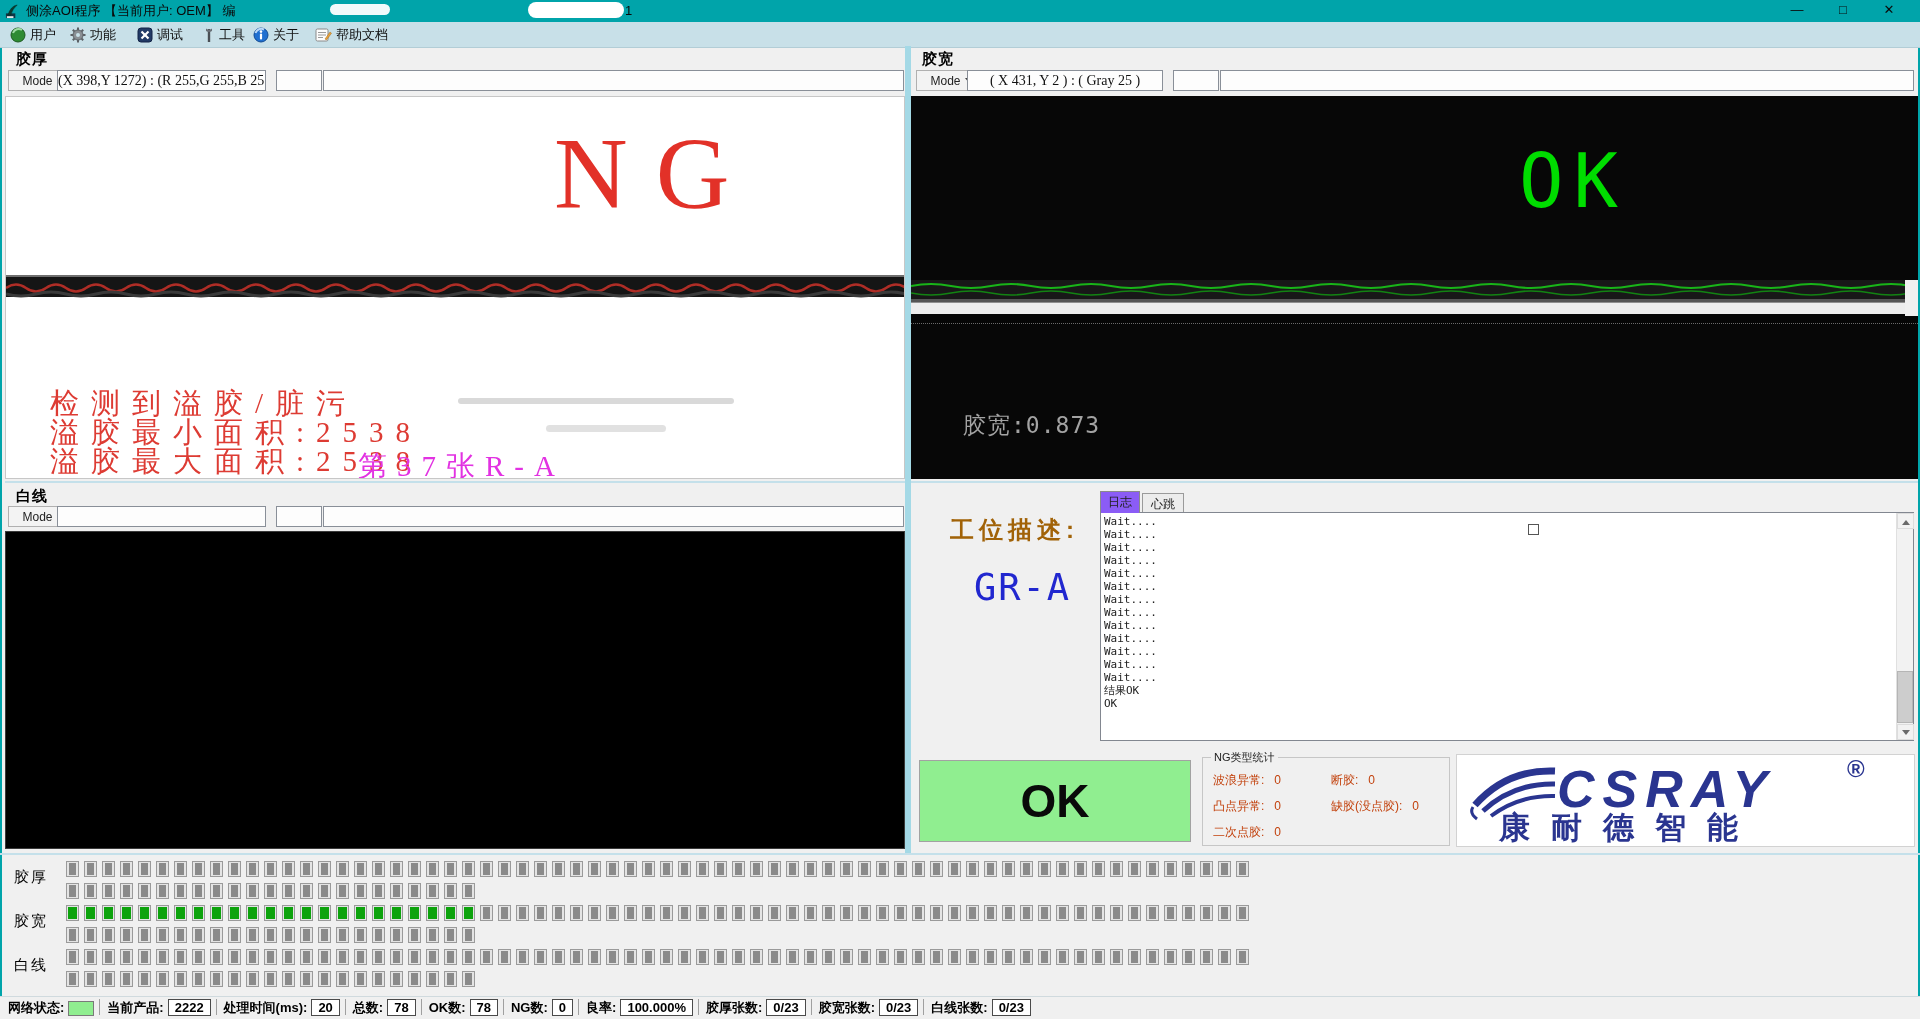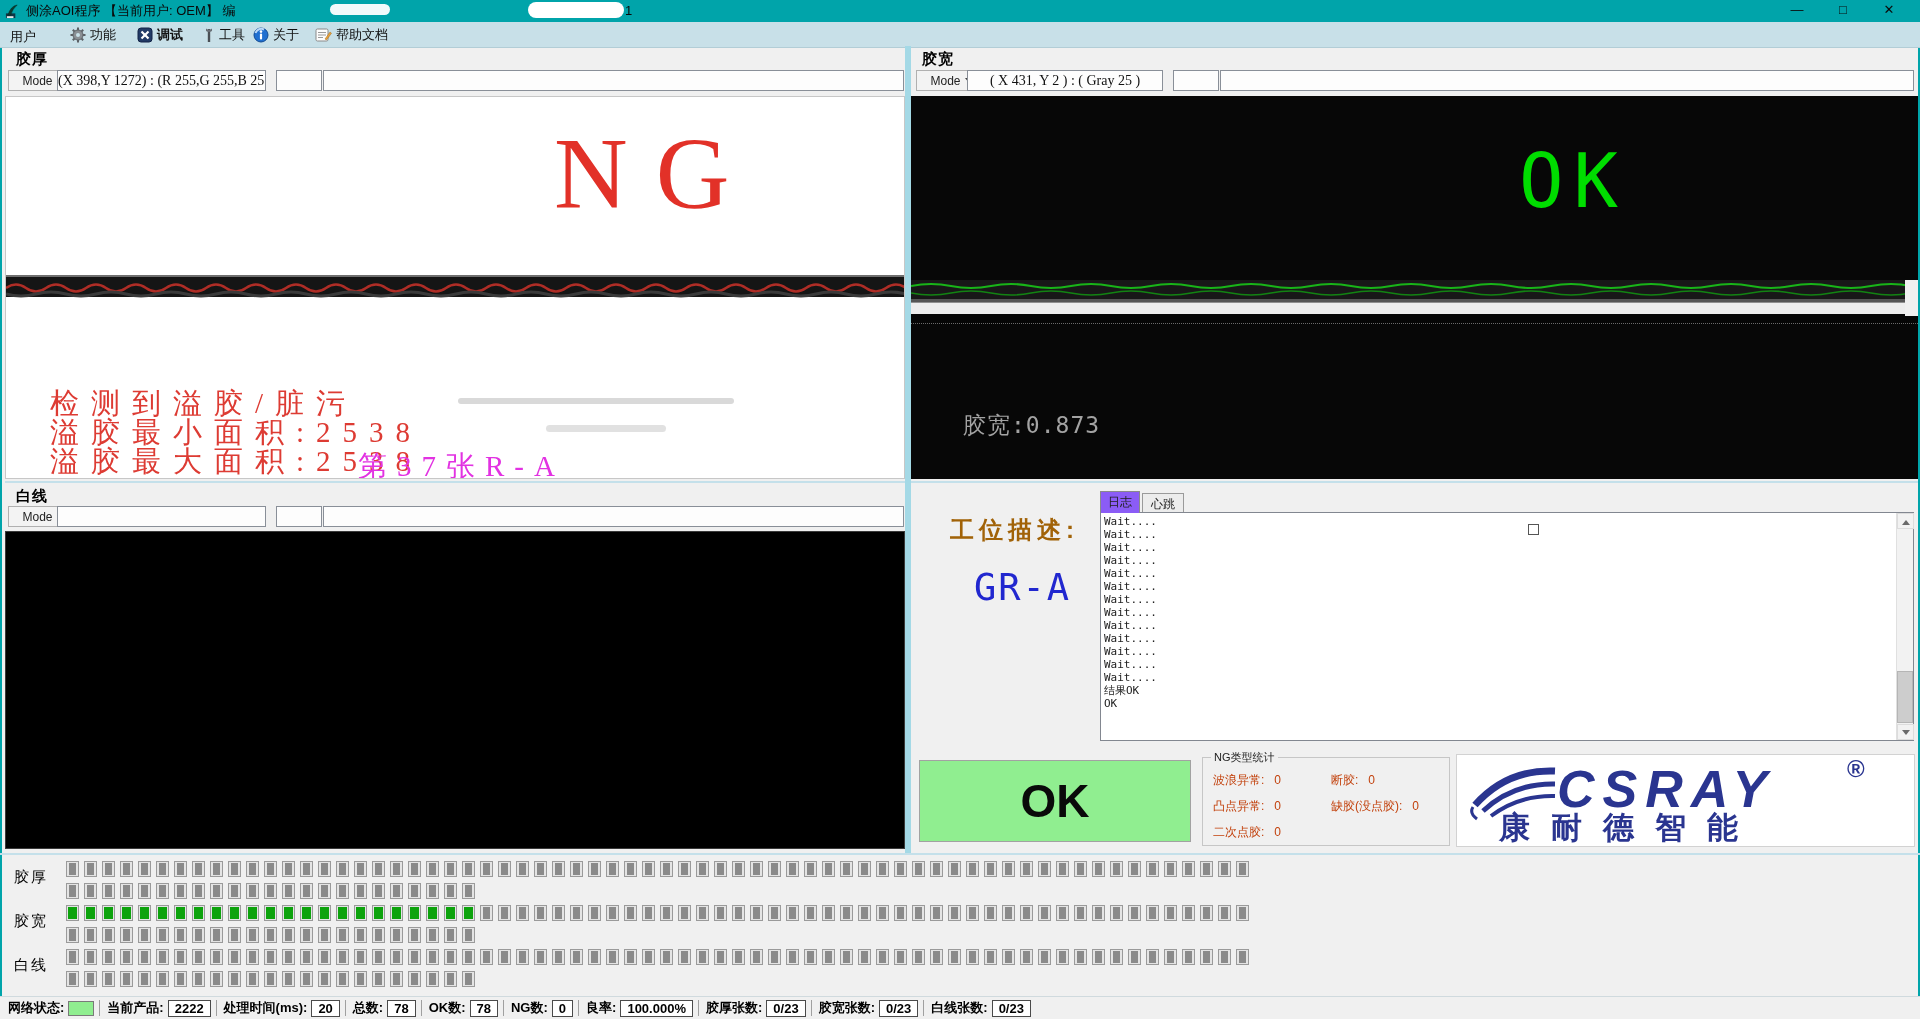--- a/index.html
+++ b/index.html
@@ -116,21 +116,21 @@
     <div id="title-scribble"></div>
     <span id="title-tail">1</span>
     <div class="win-btns">
       <div class="win-btn">—</div>
       <div class="win-btn">□</div>
       <div class="win-btn">✕</div>
     </div>
   </div>
 
   <div id="menubar">
-    <div class="menu-item" style="left:10px;flex-direction:column;">
+    <div class="menu-item" style="left:10px;">
       <svg width="16" height="16" viewBox="0 0 16 16">
         <circle cx="8" cy="8" r="7" fill="#2e8b33" stroke="#1c5a20"></circle>
         <path d="M3 6 A6 6 0 0 1 12 3" stroke="#9fdca4" stroke-width="2" fill="none"></path>
       </svg>
       <span>用户</span>
     </div>
     <div class="menu-item" style="left:70px;">
       <svg width="16" height="16" viewBox="0 0 16 16">
         <circle cx="8" cy="8" r="5" fill="#8a8f94" stroke="#5c6166"></circle>
         <circle cx="8" cy="8" r="2" fill="#c8e0e8"></circle>
@@ -140,21 +140,21 @@
           <line x1="0.5" y1="8" x2="3" y2="8"></line>
             <line x1="13" y1="8" x2="15.5" y2="8"></line>
           <line x1="2.8" y1="2.8" x2="4.5" y2="4.5"></line>
             <line x1="11.5" y1="11.5" x2="13.2" y2="13.2"></line>
           <line x1="13.2" y1="2.8" x2="11.5" y2="4.5"></line>
             <line x1="2.8" y1="13.2" x2="4.5" y2="11.5"></line>
         </g>
       </svg>
       <span>功能</span>
     </div>
-    <div class="menu-item" style="left:137px;font-weight:bold;">
+    <div class="menu-item" style="left:137px;">
       <svg width="16" height="16" viewBox="0 0 16 16">
         <rect x="1" y="1" width="14" height="14" rx="3" fill="#223a66" stroke="#122346"></rect>
         <line x1="4.5" y1="4.5" x2="11.5" y2="11.5" stroke="#fff" stroke-width="2.2"></line>
         <line x1="11.5" y1="4.5" x2="4.5" y2="11.5" stroke="#fff" stroke-width="2.2"></line>
       </svg>
       <span>调试</span>
     </div>
     <div class="menu-item" style="left:203px;">
       <svg width="12" height="16" viewBox="0 0 12 16">
         <path d="M6 2 L6 9" stroke="#4a4f55" stroke-width="2.4"></path>
@@ -597,21 +597,21 @@
         <span class="sq"></span>
         <span class="sq"></span>
         <span class="sq"></span>
         <span class="sq"></span>
       </div>
   </div>
 
   <div id="statusbar">
     <span class="sb-label">网络状态:</span>
     <span id="network-swatch" style="background: rgb(144, 238, 144);"></span>
-    <span id="statusbar-items" style="display:flex;align-items:center;">
+    <span id="statusbar-items" style="display:flex;">
         <span class="sb-sep"></span>
         <span class="sb-label">当前产品:</span>
         <span class="sb-value">2222</span>
         <span class="sb-sep"></span>
         <span class="sb-label">处理时间(ms):</span>
         <span class="sb-value">20</span>
         <span class="sb-sep"></span>
         <span class="sb-label">总数:</span>
         <span class="sb-value">78</span>
         <span class="sb-sep"></span>

